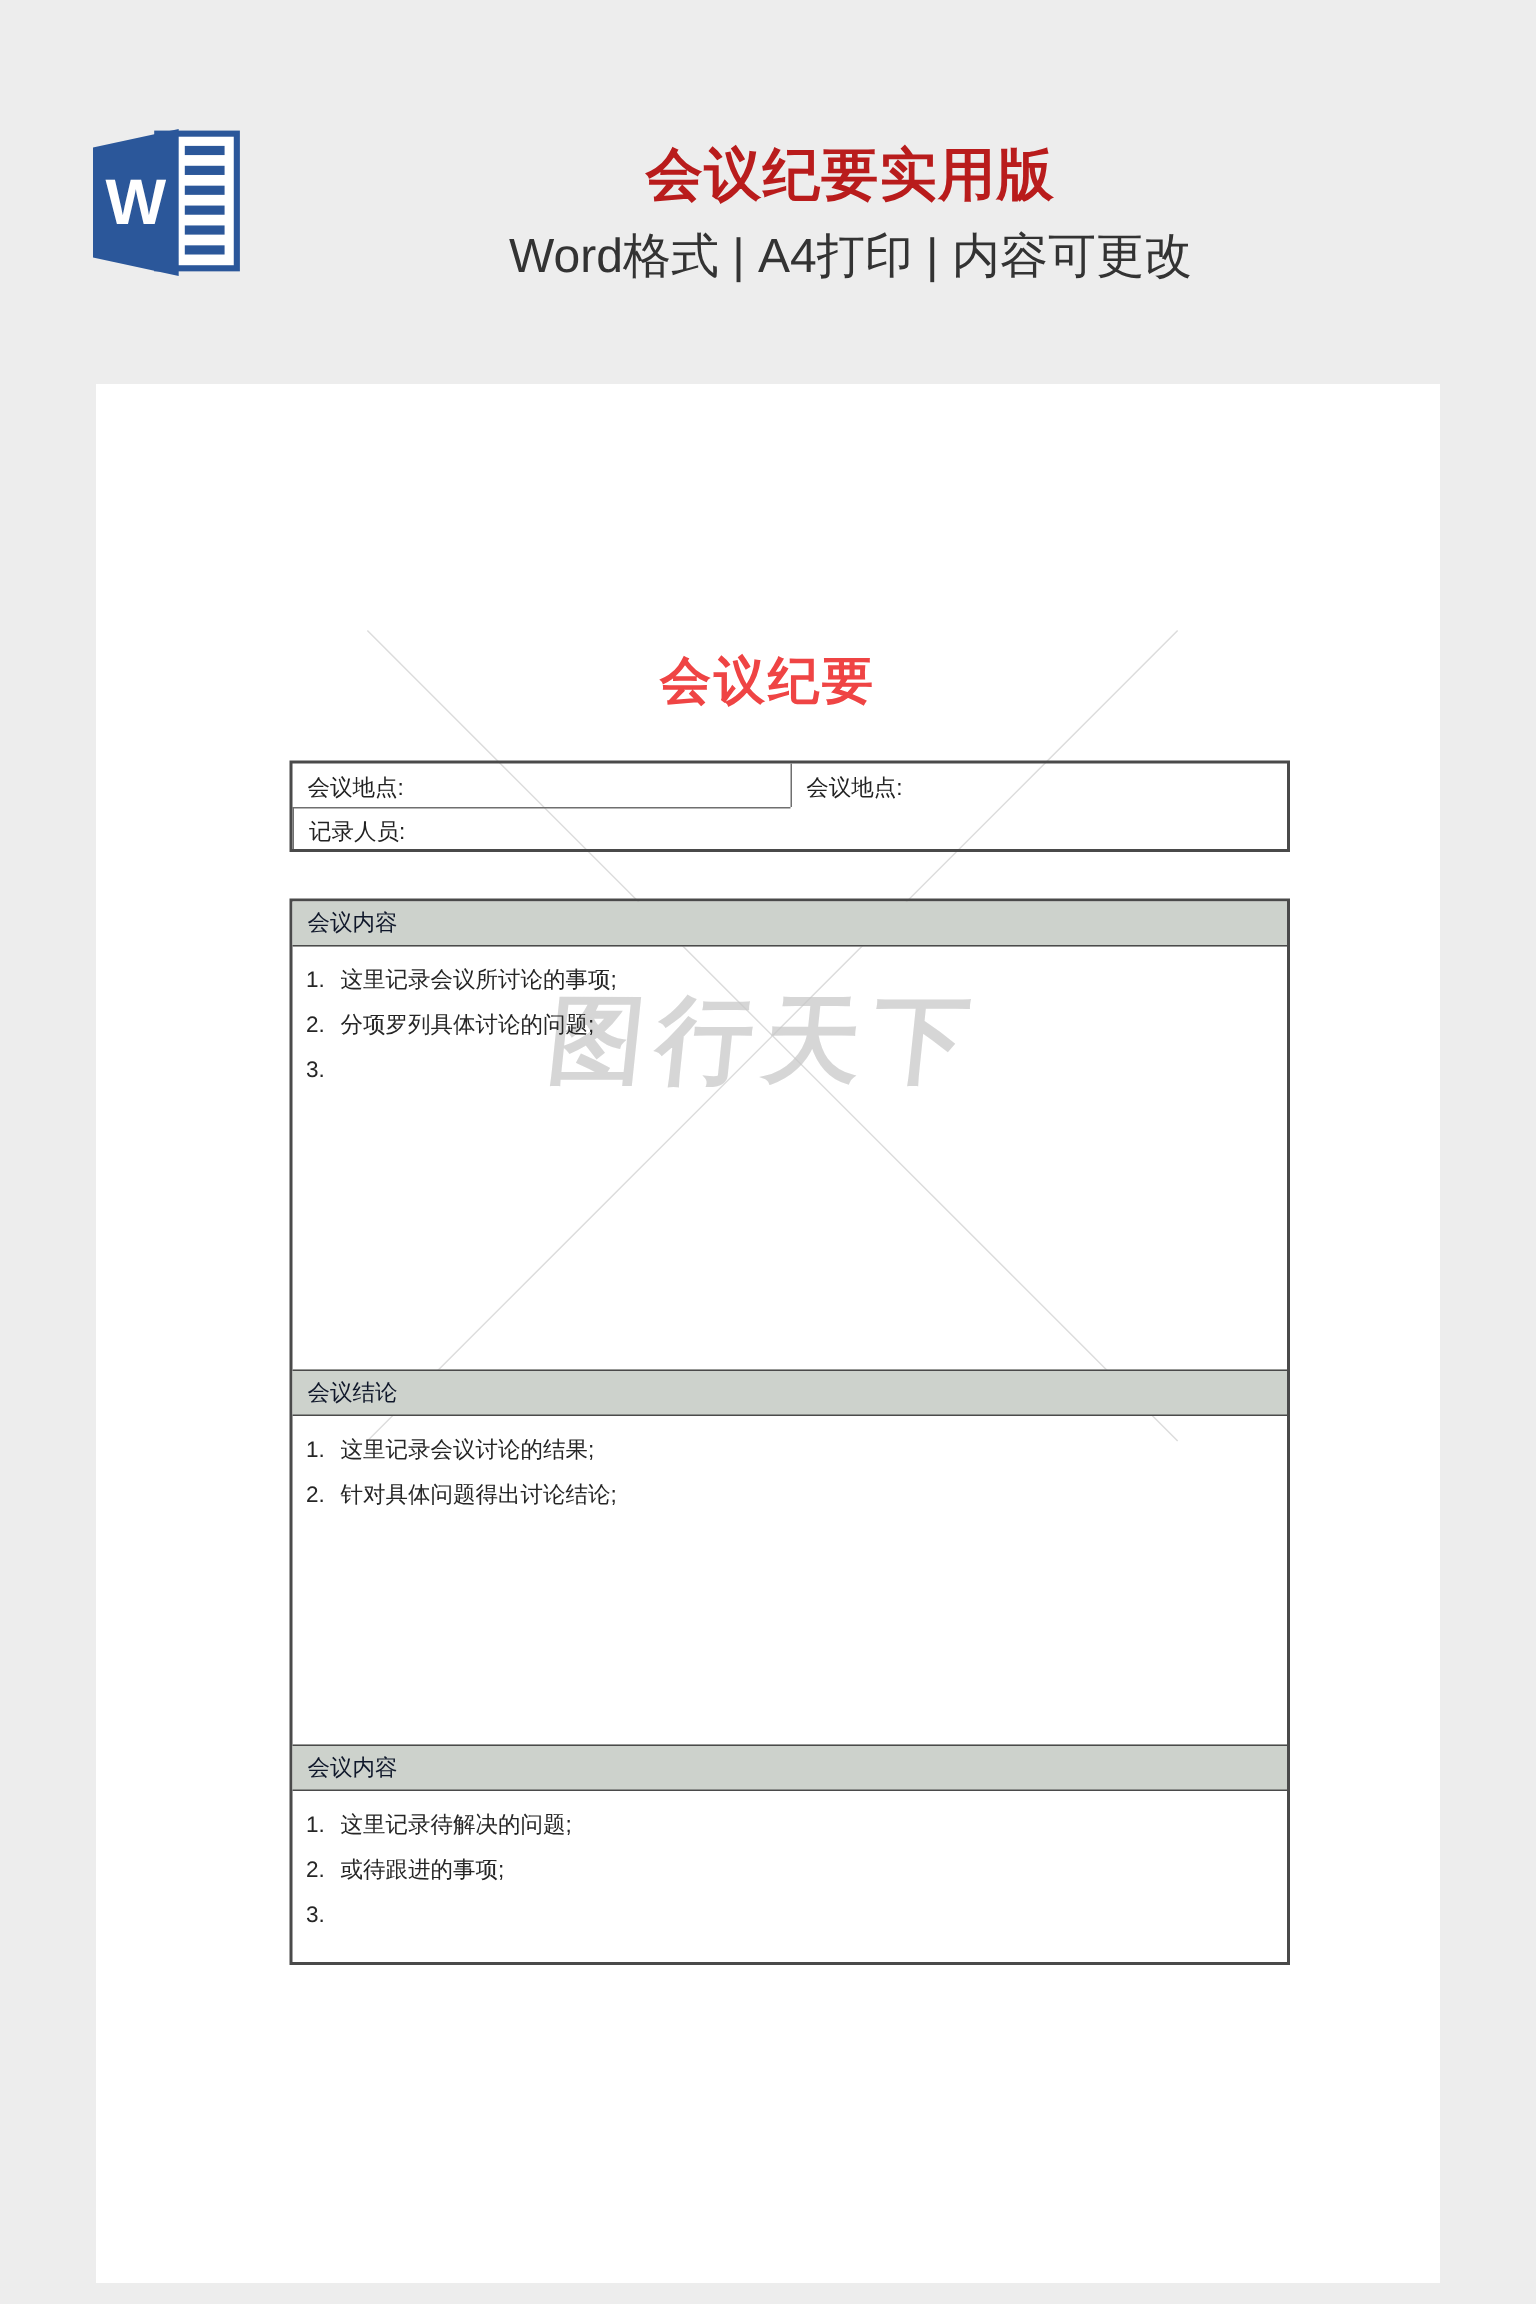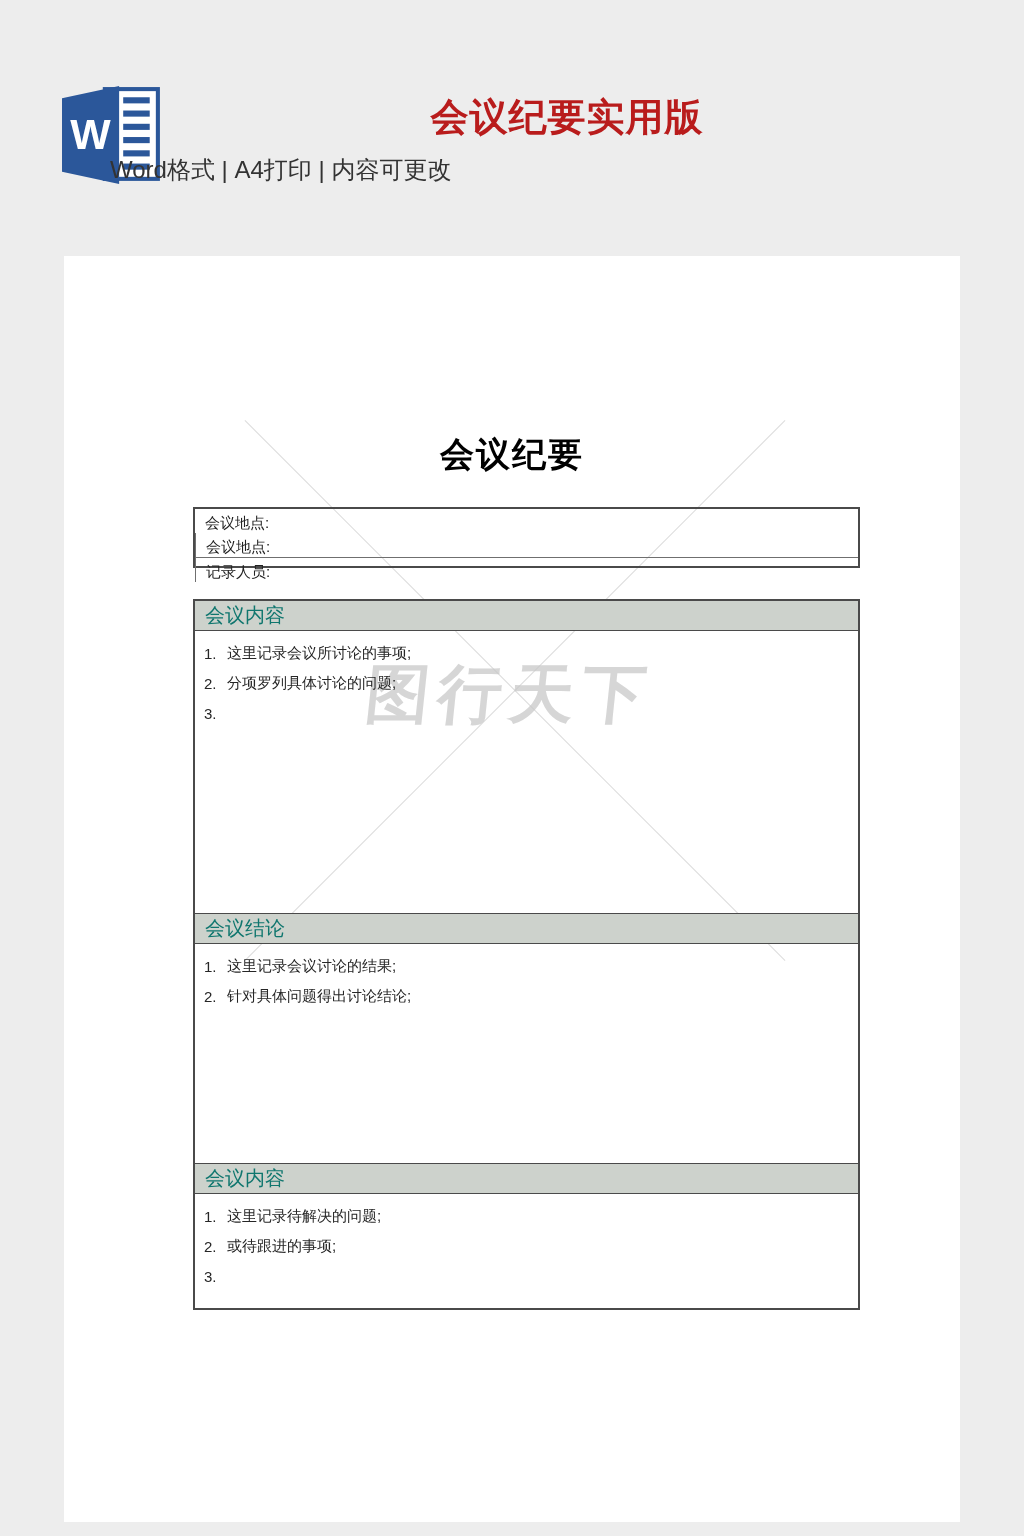--- a/index.html
+++ b/index.html
@@ -14,21 +14,21 @@
   
   .banner { position:absolute; left:0; top:0; width:1024px; height:256px; background:#ededed; }
   .word-icon { position:absolute; left:62px; top:84px; width:102px; height:102px; }
   .banner-title {
     position:absolute; left:110px; right:0; top:94px;
     text-align:center; font-size:38px; font-weight:bold;
     color:#b91c1c; line-height:46px; letter-spacing:1px;
   }
   .banner-subtitle {
     position:absolute; left:110px; right:0; top:155px;
-    font-size:24px; color:#333333; line-height:30px;
+    text-align:center; font-size:32px; color:#333333; line-height:30px;
   }
 
   
   .page {
     position:absolute; left:64px; top:256px;
     width:896px; height:1266px; background:#ffffff;
   }
 
   
   .wm-line {
@@ -41,46 +41,46 @@
     position:absolute; left:246px; top:390px; width:400px; height:95px;
     z-index:1; text-align:center; line-height:95px;
     font-size:64px; font-weight:bold; letter-spacing:8px;
     color:#c7c7c7; opacity:0.72; transform:skewX(-6deg);
     font-family:"DejaVu Serif", serif;
   }
 
   .doc-title {
     position:absolute; left:0; right:0; top:178px; z-index:2;
     text-align:center; font-size:34px; font-weight:bold;
-    color:#000000; line-height:40px; letter-spacing:2px;
+    color:#ef4444; line-height:40px; letter-spacing:2px;
   }
 
   
   .info-table {
     position:absolute; left:129px; top:251px; width:667px; height:61px;
     box-sizing:border-box; border:2px solid #4a4a4a; z-index:2;
-    display:grid; grid-template-columns:1fr; grid-template-rows:1fr 1fr;
+    display:grid; grid-template-columns:1fr 1fr; grid-template-rows:1fr 1fr;
   }
   .info-cell {
     box-sizing:border-box; font-size:15px; color:#222222;
     padding:5px 0 0 10px; display:flex; align-items:center;
   }
   .info-cell.bl { border-left:1px solid #6f6f6f; }
   .info-cell.bt { border-top:1px solid #6f6f6f; }
 
   
   .sections {
     position:absolute; left:129px; top:343px; width:667px; height:711px;
     box-sizing:border-box; border:2px solid #4a4a4a; z-index:2;
     display:flex; flex-direction:column;
   }
   .sec-header {
     flex:none; height:30px; box-sizing:border-box;
     background:#cdd2cc; border-bottom:1px solid #4a4a4a;
-    padding-left:10px; font-size:20px; color:#0f766e;
+    padding-left:10px; font-size:15px; color:#0f172a;
     display:flex; align-items:center;
   }
   .sec-header.mid { border-top:1px solid #4a4a4a; height:31px;margin-top:40px; }
   .sec-body { flex:none; box-sizing:border-box; padding-top:7px; }
   .sec-body.h1 { height:242px; }
   .sec-body.h2 { height:179px; }
   .sec-body.h3 { flex:1; }
   .li {
     display:flex; align-items:center; height:30px;
     padding-left:9px; font-size:15px; color:#262626;

